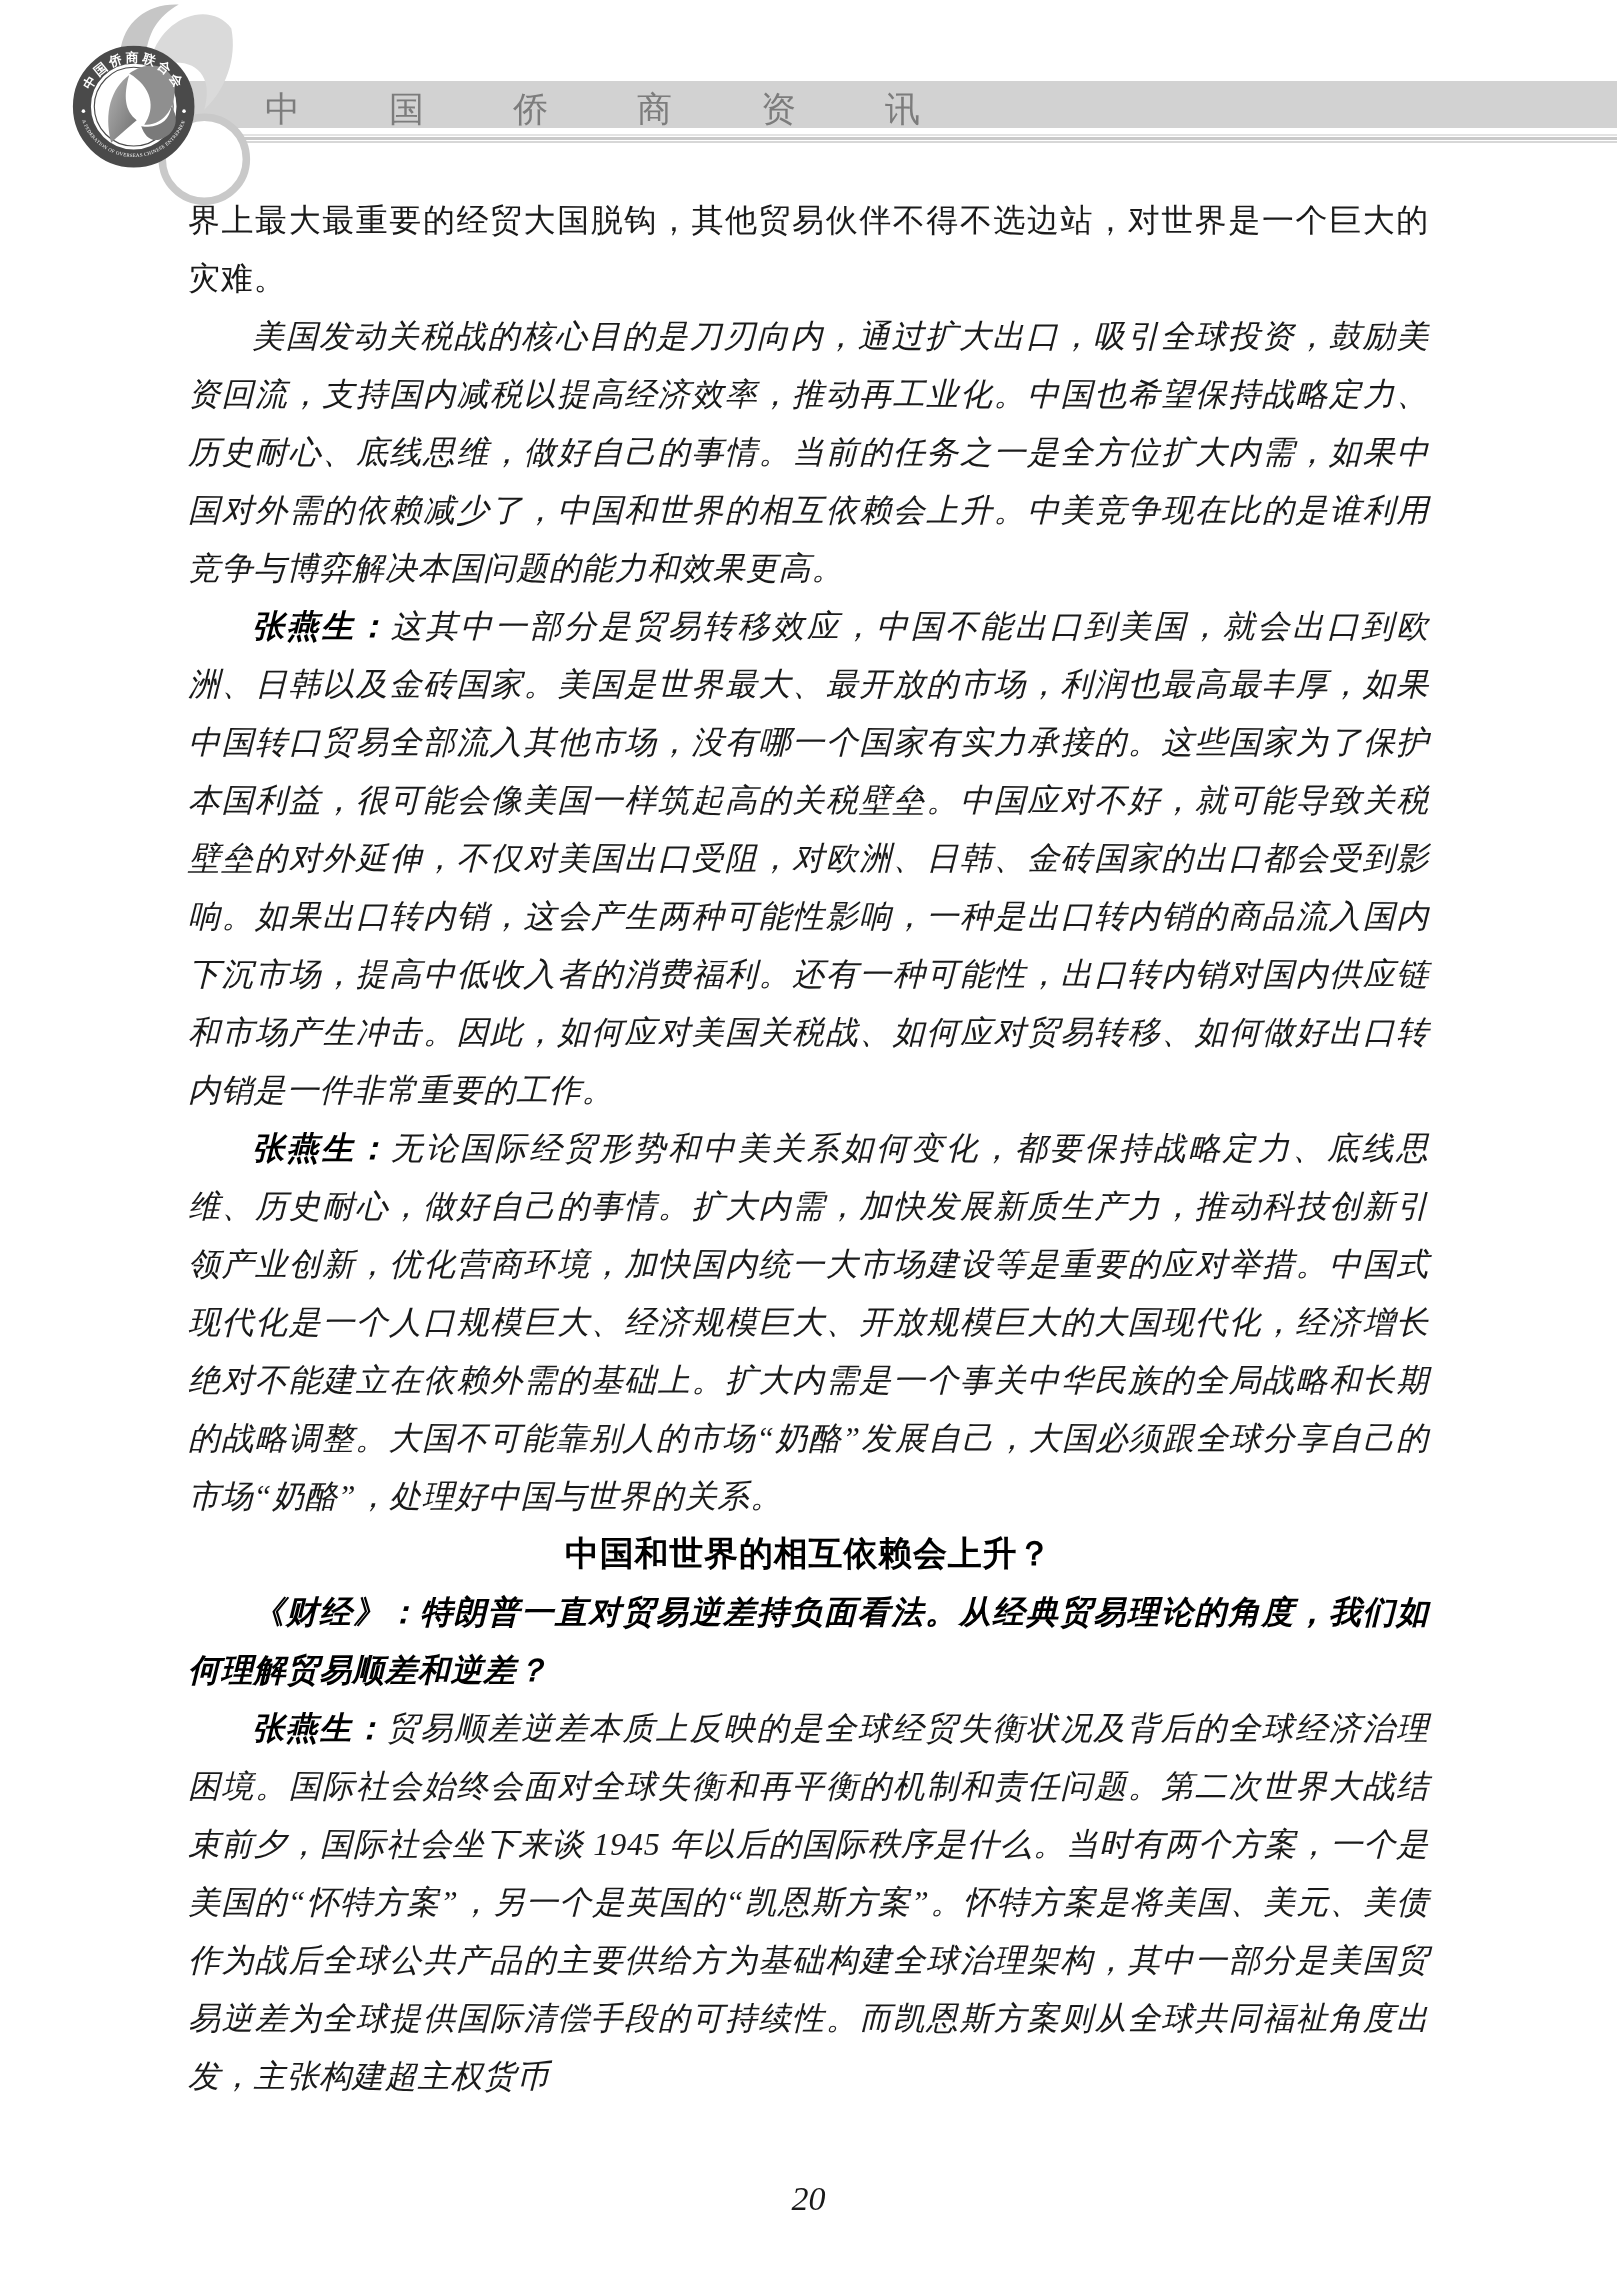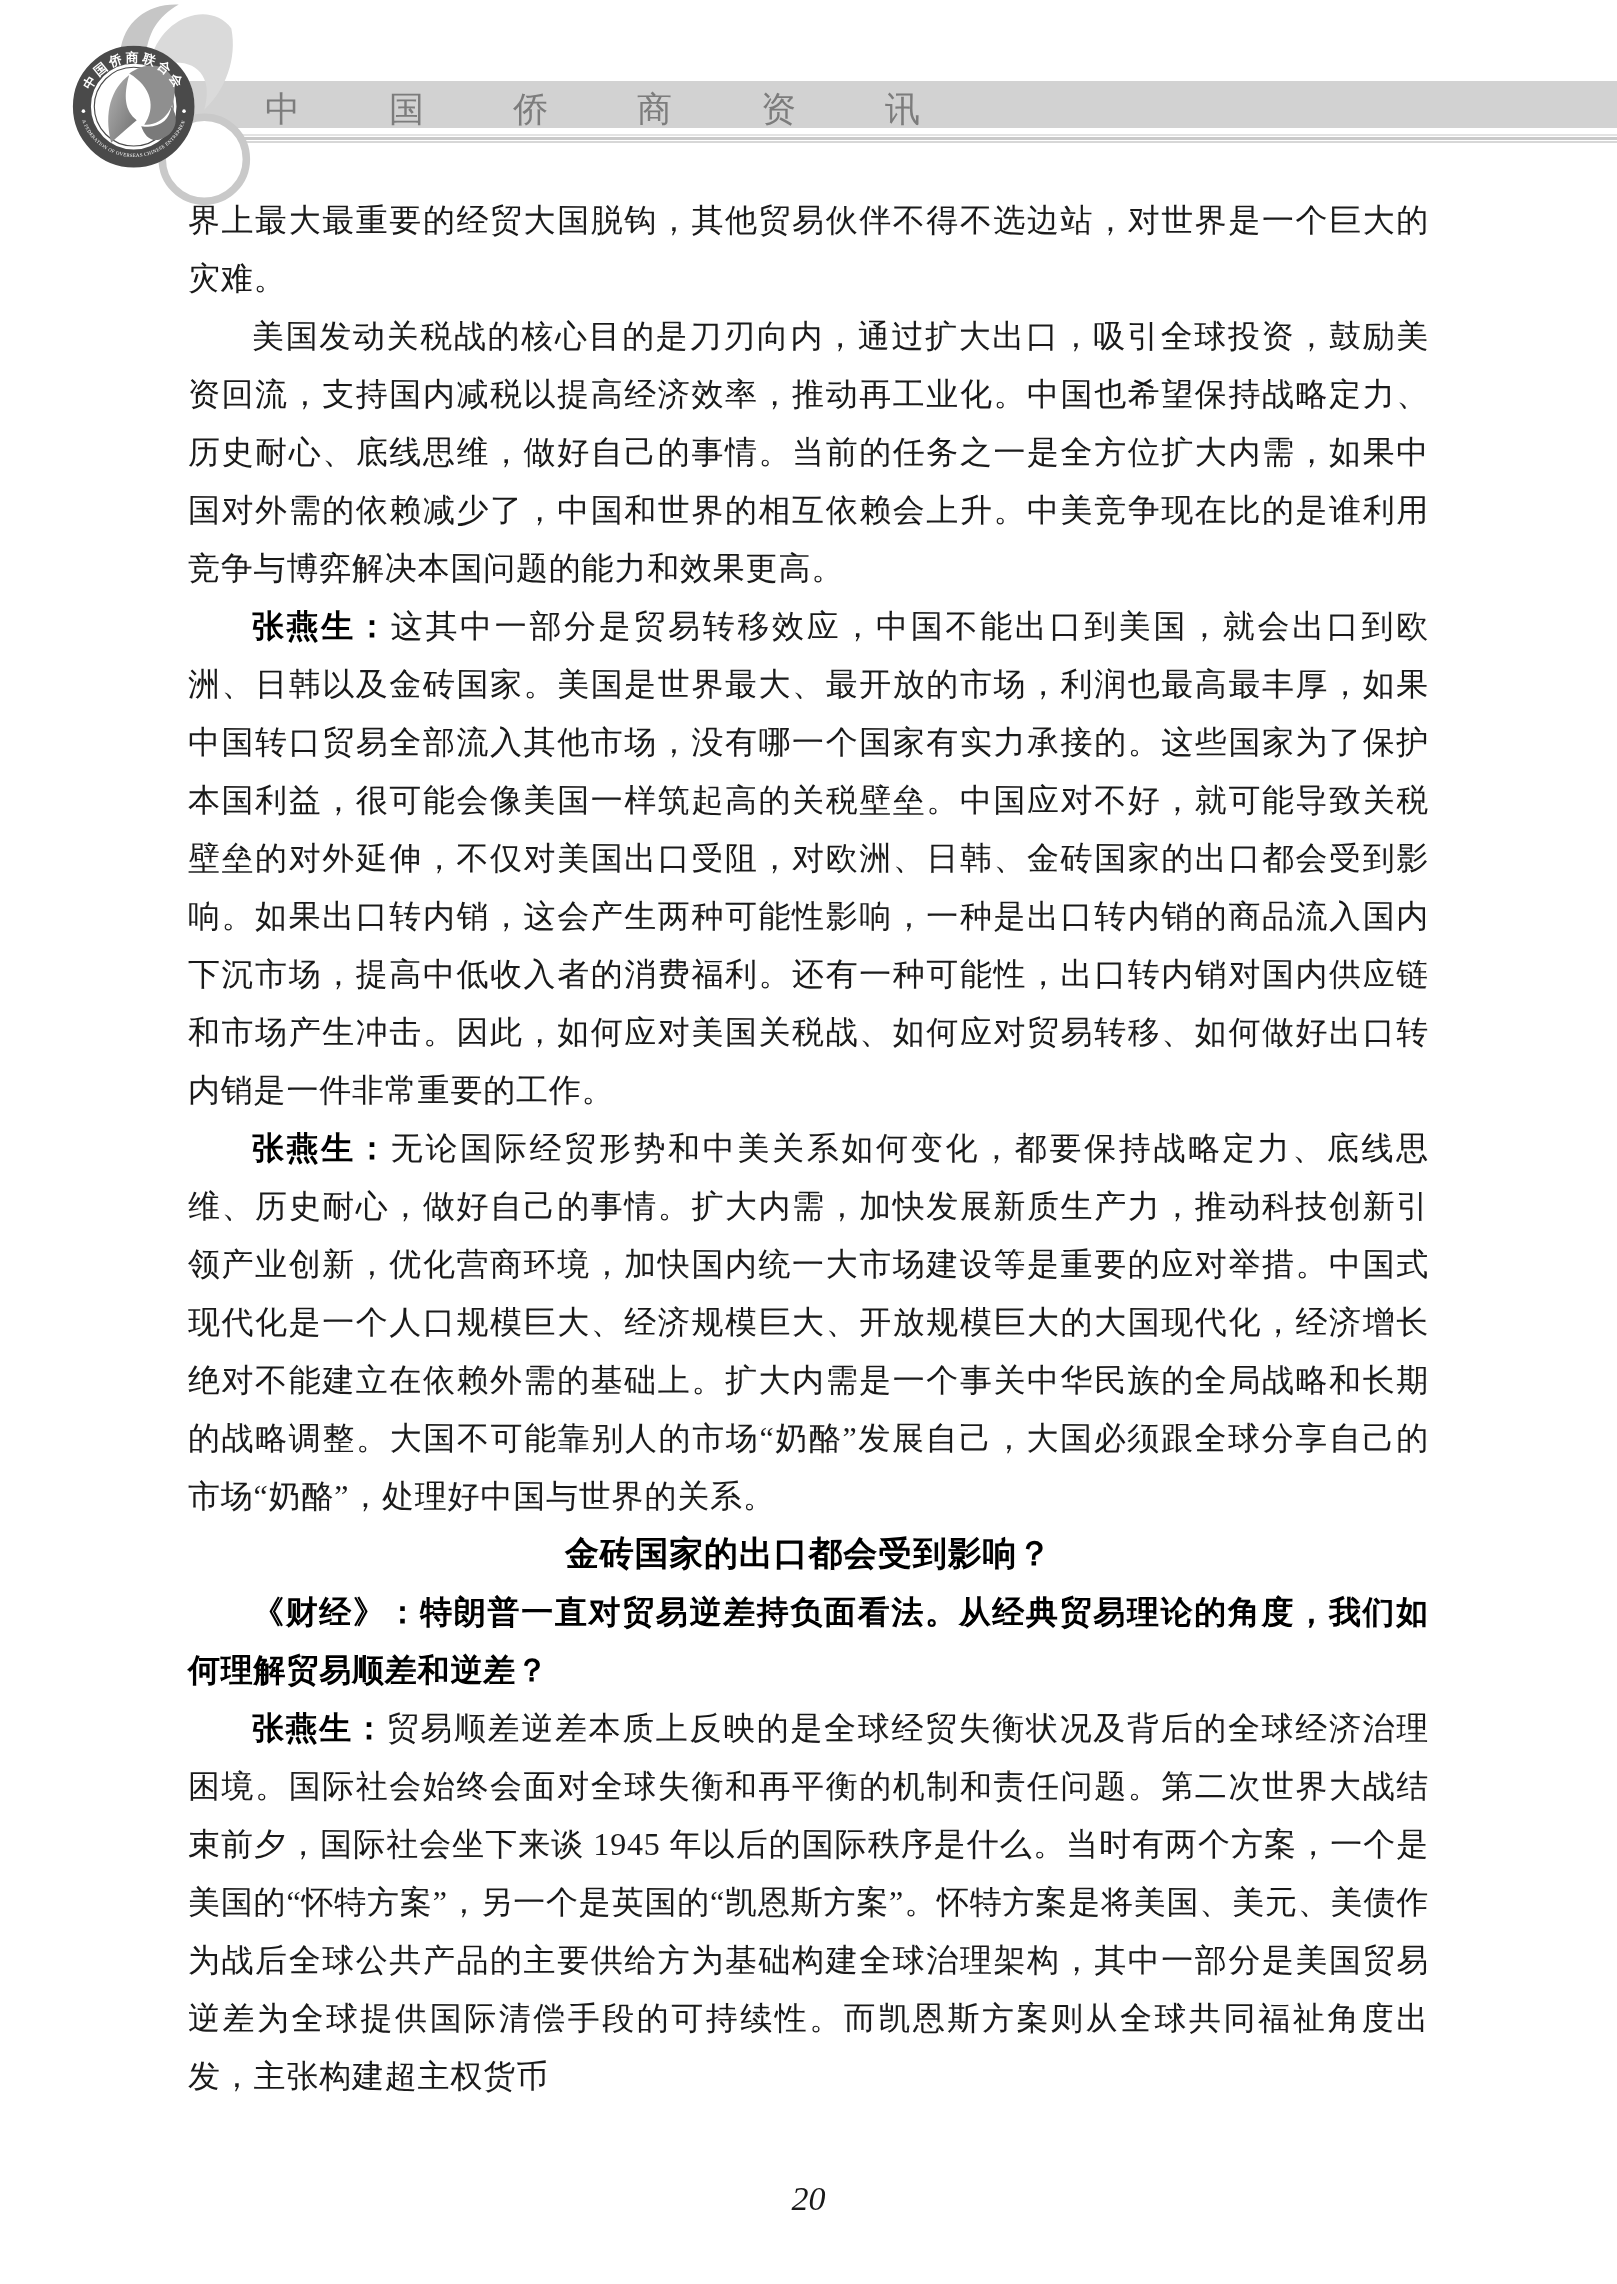--- a/index.html
+++ b/index.html
@@ -30,21 +30,21 @@
   .article{
     position:absolute;left:188px;top:191px;width:1241px;
     font-size:32px;line-height:58px;letter-spacing:0.8px;
     color:#1a1a1a;
     text-align:justify;text-justify:inter-character;
   }
   .article p{margin:0;padding:0;}
   .article p.continuation{text-indent:0;}
   .article p.normal,
   .article p.answer,
-  .article p.question{text-indent:2em;}
+  .article p.question{text-indent:2em;font-style:italic;}
   .article p.question{font-weight:bold;color:#000;}
   .article p.heading{
     text-indent:0;text-align:center;font-weight:bold;color:#000;
     font-size:34px;
   }
   .article b.prefix{font-weight:bold;color:#000;}
   
   .page-number{
     position:absolute;left:0;top:2180px;width:1617px;
     text-align:center;font-size:34px;color:#1a1a1a;
@@ -96,21 +96,21 @@
     </text>
     <circle cx="51" cy="148" r="2.4" fill="#ffffff"></circle>
     <circle cx="185" cy="148" r="2.4" fill="#ffffff"></circle>
   </svg>
 
   <div class="article">
       <p class="continuation">界上最大最重要的经贸大国脱钩，其他贸易伙伴不得不选边站，对世界是一个巨大的灾难。</p>
       <p class="normal">美国发动关税战的核心目的是刀刃向内，通过扩大出口，吸引全球投资，鼓励美资回流，支持国内减税以提高经济效率，推动再工业化。中国也希望保持战略定力、历史耐心、底线思维，做好自己的事情。当前的任务之一是全方位扩大内需，如果中国对外需的依赖减少了，中国和世界的相互依赖会上升。中美竞争现在比的是谁利用竞争与博弈解决本国问题的能力和效果更高。</p>
       <p class="answer"><b class="prefix">张燕生：</b>这其中一部分是贸易转移效应，中国不能出口到美国，就会出口到欧洲、日韩以及金砖国家。美国是世界最大、最开放的市场，利润也最高最丰厚，如果中国转口贸易全部流入其他市场，没有哪一个国家有实力承接的。这些国家为了保护本国利益，很可能会像美国一样筑起高的关税壁垒。中国应对不好，就可能导致关税壁垒的对外延伸，不仅对美国出口受阻，对欧洲、日韩、金砖国家的出口都会受到影响。如果出口转内销，这会产生两种可能性影响，一种是出口转内销的商品流入国内下沉市场，提高中低收入者的消费福利。还有一种可能性，出口转内销对国内供应链和市场产生冲击。因此，如何应对美国关税战、如何应对贸易转移、如何做好出口转内销是一件非常重要的工作。</p>
       <p class="answer"><b class="prefix">张燕生：</b>无论国际经贸形势和中美关系如何变化，都要保持战略定力、底线思维、历史耐心，做好自己的事情。扩大内需，加快发展新质生产力，推动科技创新引领产业创新，优化营商环境，加快国内统一大市场建设等是重要的应对举措。中国式现代化是一个人口规模巨大、经济规模巨大、开放规模巨大的大国现代化，经济增长绝对不能建立在依赖外需的基础上。扩大内需是一个事关中华民族的全局战略和长期的战略调整。大国不可能靠别人的市场“奶酪”发展自己，大国必须跟全球分享自己的市场“奶酪”，处理好中国与世界的关系。</p>
-      <p class="heading">金砖国家的出口都会受到影响？</p>
+      <p class="heading">中国和世界的相互依赖会上升？</p>
       <p class="question">《财经》：特朗普一直对贸易逆差持负面看法。从经典贸易理论的角度，我们如何理解贸易顺差和逆差？</p>
       <p class="answer"><b class="prefix">张燕生：</b>贸易顺差逆差本质上反映的是全球经贸失衡状况及背后的全球经济治理困境。国际社会始终会面对全球失衡和再平衡的机制和责任问题。第二次世界大战结束前夕，国际社会坐下来谈 1945 年以后的国际秩序是什么。当时有两个方案，一个是美国的“怀特方案”，另一个是英国的“凯恩斯方案”。怀特方案是将美国、美元、美债作为战后全球公共产品的主要供给方为基础构建全球治理架构，其中一部分是美国贸易逆差为全球提供国际清偿手段的可持续性。而凯恩斯方案则从全球共同福祉角度出发，主张构建超主权货币</p>
     </div>
 
   <div class="page-number">20</div>
 
 </div>
 
 
 </body></html>

